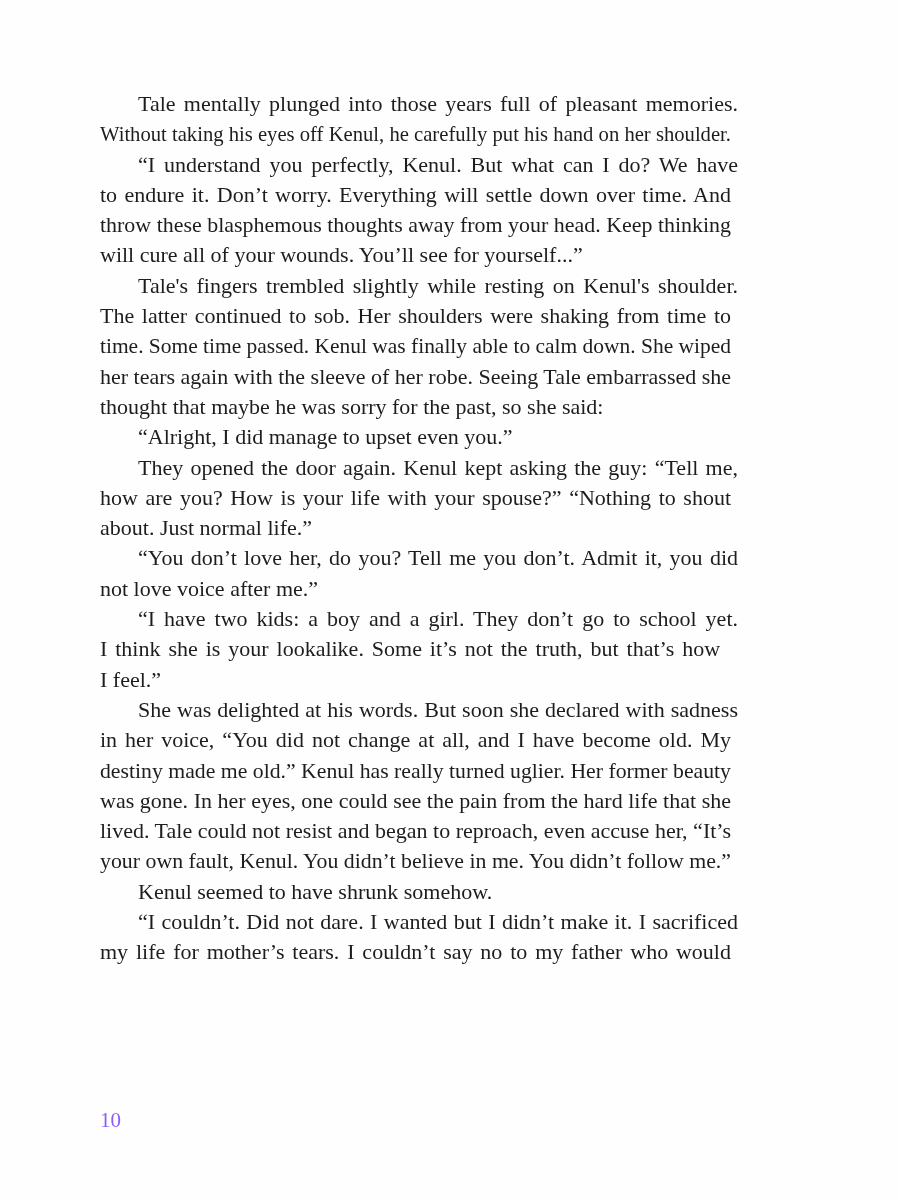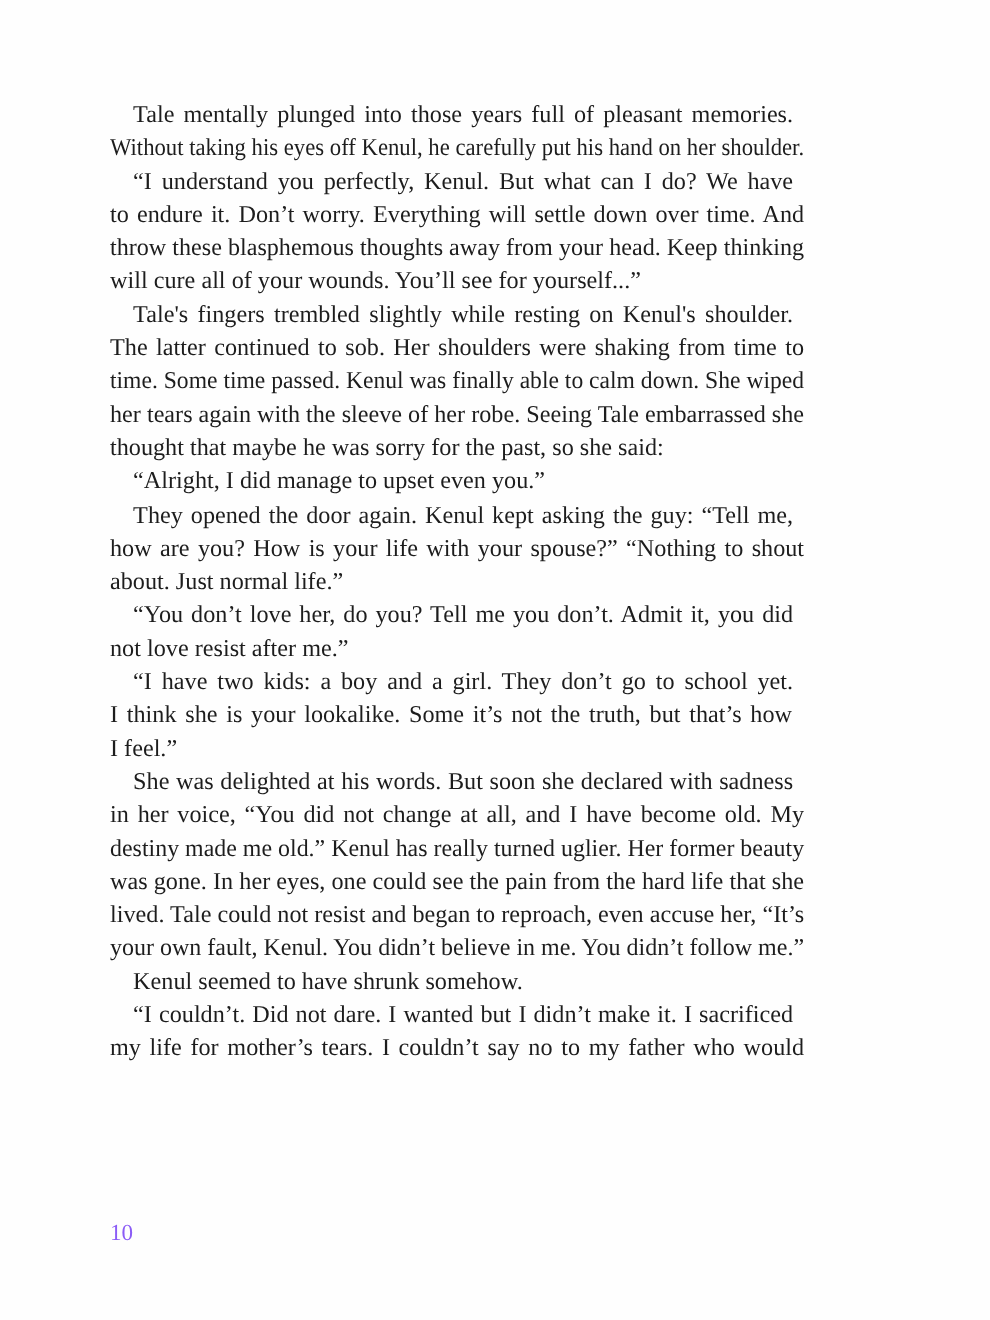--- a/index.html
+++ b/index.html
@@ -36,21 +36,21 @@
   .line {
     height: 30.3px;
     white-space: nowrap;
   }
   .line > span {
     display: inline-block;
     white-space: nowrap;
     transform-origin: 0 60%;
   }
   .line.indent > span {
-    margin-left: 21px;
+    margin-left: 38px;
     text-align: right;
   }
   .page-number {
     position: absolute;
     left: 100px;
     top: 1105px;
     font-size: 21px;
     line-height: 30px;
     color: #8b5cf6;
   }
@@ -80,21 +80,21 @@
       <div class="paragraph">
         <div class="line indent"><span>“Alright, I did manage to upset even you.”</span></div>
       </div>
       <div class="paragraph">
         <div class="line indent"><span style="word-spacing: 1.75568px;">They opened the door again. Kenul kept asking the guy: “Tell me,</span></div>
         <div class="line"><span style="word-spacing: 2.07292px;">how are you? How is your life with your spouse?” “Nothing to shout</span></div>
         <div class="line"><span>about. Just normal life.”</span></div>
       </div>
       <div class="paragraph">
         <div class="line indent"><span style="word-spacing: 1.76082px;">“You don’t love her, do you? Tell me you don’t. Admit it, you did</span></div>
-        <div class="line"><span>not love resist after me.”</span></div>
+        <div class="line"><span>not love voice after me.”</span></div>
       </div>
       <div class="paragraph">
         <div class="line indent"><span style="word-spacing: 3.46205px;">“I have two kids: a boy and a girl. They don’t go to school yet.</span></div>
         <div class="line"><span style="word-spacing: 2.42788px;">I think she is your lookalike. Some it’s not the truth, but that’s how</span></div>
         <div class="line"><span>I feel.”</span></div>
       </div>
       <div class="paragraph">
         <div class="line indent"><span style="word-spacing: 0.553977px;">She was delighted at his words. But soon she declared with sadness</span></div>
         <div class="line"><span style="word-spacing: 2.50781px;">in her voice, “You did not change at all, and I have become old. My</span></div>
         <div class="line"><span style="transform: scaleX(0.988399);">destiny made me old.” Kenul has really turned uglier. Her former beauty</span></div>

